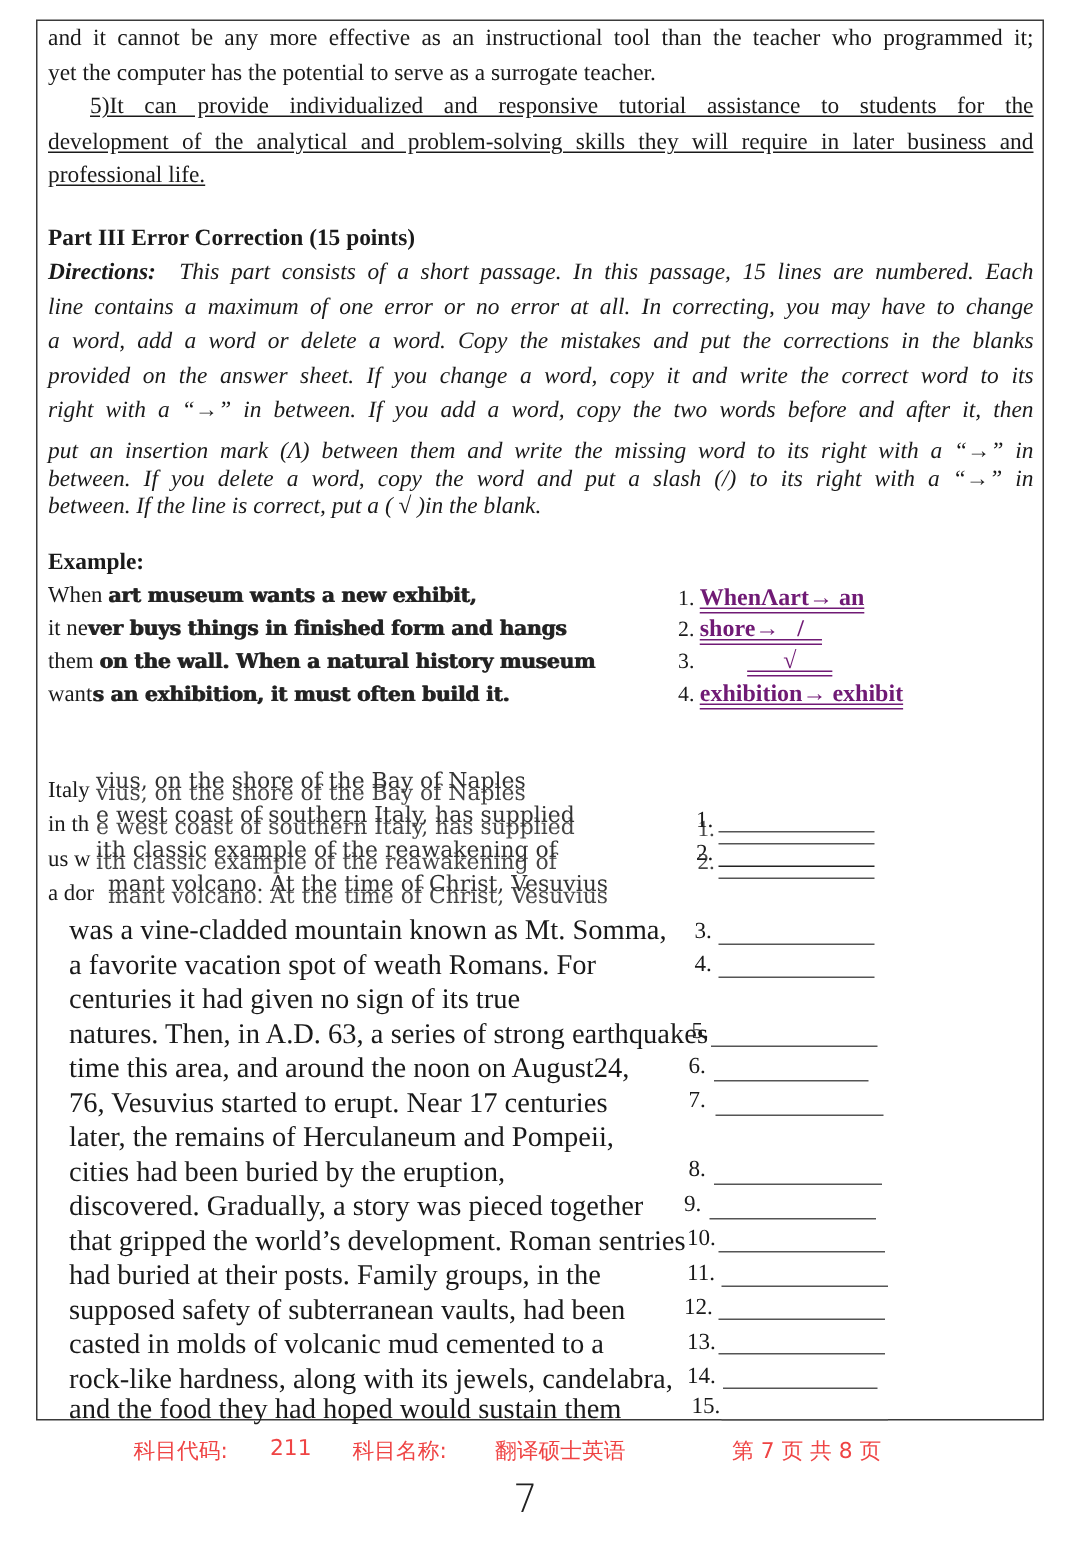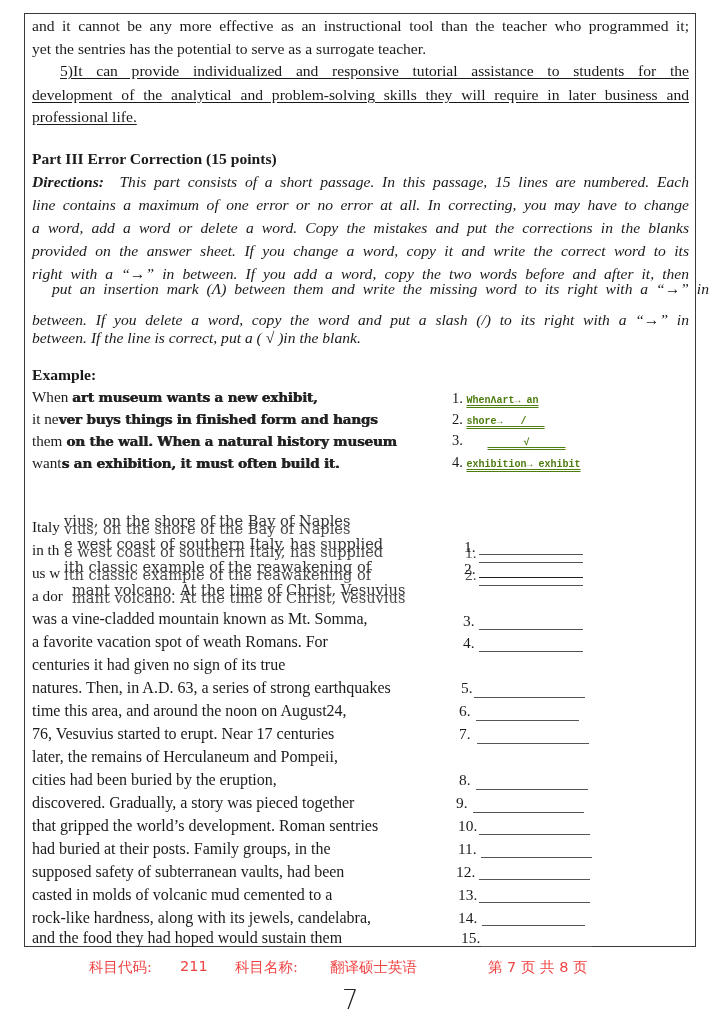--- a/index.html
+++ b/index.html
@@ -17,51 +17,51 @@
     .justify-line { position: absolute; left: 32px; width: 657px; white-space: nowrap; text-align: justify; text-align-last: justify; font-size: 15.6px; }
     .underlined { text-decoration: underline; text-underline-offset: 2px; }
     .heading { font-weight: bold; font-size: 15.6px; }
     .dir-line { position: absolute; left: 32px; width: 657px; white-space: nowrap; font-style: italic; font-size: 15.6px; text-align: justify; text-align-last: justify; }
     .dir-line b { font-style: italic; font-weight: bold; }
     .dir-last { text-align-last: left; }
     .example-label { font-weight: bold; font-size: 15.6px; }
     .ex-line { position: absolute; left: 32px; font-size: 15.2px; white-space: nowrap; }
     .ex-line .bold-part { font-family: "DejaVu Serif", serif; font-weight: bold; font-size: 13.6px; letter-spacing: -0.2px; text-shadow: 0.6px 0 0 #333; color: #222; }
     .ex-ans { position: absolute; left: 452px; font-size: 14.5px; white-space: nowrap; }
-    .ex-ans .ans { font-family: Liberation Mono, monospace; font-weight: bold; font-size: 10px; text-decoration: underline double; text-underline-offset: 2px; color: #4d7c0f; }
+    .ex-ans .ans { font-family: Liberation Serif, serif; font-weight: bold; font-size: 16px; text-decoration: underline double; text-underline-offset: 2px; color: #701a75; }
     .ghost-line { position: absolute; left: 32px; font-size: 15.2px; white-space: nowrap; }
     .ghost-over { position: absolute; font-family: "DejaVu Serif", serif; font-size: 14.6px; color: #333; white-space: nowrap; }
     .ghost-under { position: absolute; font-family: "DejaVu Serif", serif; font-size: 14.6px; color: #333; white-space: nowrap; opacity: 0.9; }
-    .passage-line { position: absolute; left: 32px; font-size: 16px; white-space: nowrap; }
+    .passage-line { position: absolute; left: 46px; font-size: 19px; white-space: nowrap; }
     .blank-num { position: absolute; font-size: 15.4px; }
     .blank-rule { position: absolute; height: 0; border-top: 1.2px solid #555; }
     .footer { position: absolute; top: 958px; font-size: 14.5px; font-family: "DejaVu Sans", sans-serif; color: #ef4444; white-space: nowrap; }
     .page-num { position: absolute; left: 342px; top: 985px; font-size: 26px; font-family: "DejaVu Sans", sans-serif; font-weight: 200; color: #222; }
   </style>
 </head>
 <body>
 
 <div class="frame"></div>
 
 <div class="justify-line" style="top:17px;">and it cannot be any more effective as an instructional tool than the teacher who programmed it;</div>
-<div class="abs body-text" style="left:32px; top:38px;">yet the sentries has the potential to serve as a surrogate teacher.</div>
+<div class="abs body-text" style="left:32px; top:38px;">yet the computer has the potential to serve as a surrogate teacher.</div>
 <div class="justify-line underlined" style="top:62px; left:60px; width:629px;">5)It can provide individualized and responsive tutorial assistance to students for the</div>
 <div class="justify-line underlined" style="top:86px;">development of the analytical and problem-solving skills they will require in later business and</div>
 <div class="abs body-text underlined" style="left:32px; top:106px;">professional life.</div>
 
 <div class="abs heading" style="left:32px; top:150px;">Part III Error Correction (15 points)</div>
 
 <div class="dir-line" style="top:173px;">
   <b>Directions:</b>&nbsp; <span>This part consists of a short passage. In this passage, 15 lines are numbered. Each</span>
 </div>
 <div class="dir-line" style="top:196px;">line contains a maximum of one error or no error at all. In correcting, you may have to change</div>
 <div class="dir-line" style="top:219px;">a word, add a word or delete a word. Copy the mistakes and put the corrections in the blanks</div>
 <div class="dir-line" style="top:242px;">provided on the answer sheet. If you change a word, copy it and write the correct word to its</div>
 <div class="dir-line" style="top:265px;">right with a “→” in between. If you add a word, copy the two words before and after it, then</div>
-<div class="dir-line" style="top:280px;margin-left:20px;">put an insertion mark (Λ) between them and write the missing word to its right with a “→” in</div>
+<div class="dir-line" style="top:292px;">put an insertion mark (Λ) between them and write the missing word to its right with a “→” in</div>
 <div class="dir-line" style="top:311px;">between. If you delete a word, copy the word and put a slash (/) to its right with a “→” in</div>
 <div class="dir-line dir-last" style="top:329px;">between. If the line is correct, put a ( √ )in the blank.</div>
 
 <div class="abs example-label" style="left:32px; top:366px;">Example:</div>
 
 <div class="ex-line" style="top:388px;"><span>When </span><span class="bold-part">art museum wants a new exhibit,</span></div>
 <div class="ex-line" style="top:410px;"><span>it ne</span><span class="bold-part">ver buys things in finished form and hangs</span></div>
 <div class="ex-line" style="top:432px;"><span>them </span><span class="bold-part">on the wall. When a natural history museum</span></div>
 <div class="ex-line" style="top:454px;"><span>want</span><span class="bold-part">s an exhibition, it must often build it.</span></div>
 

